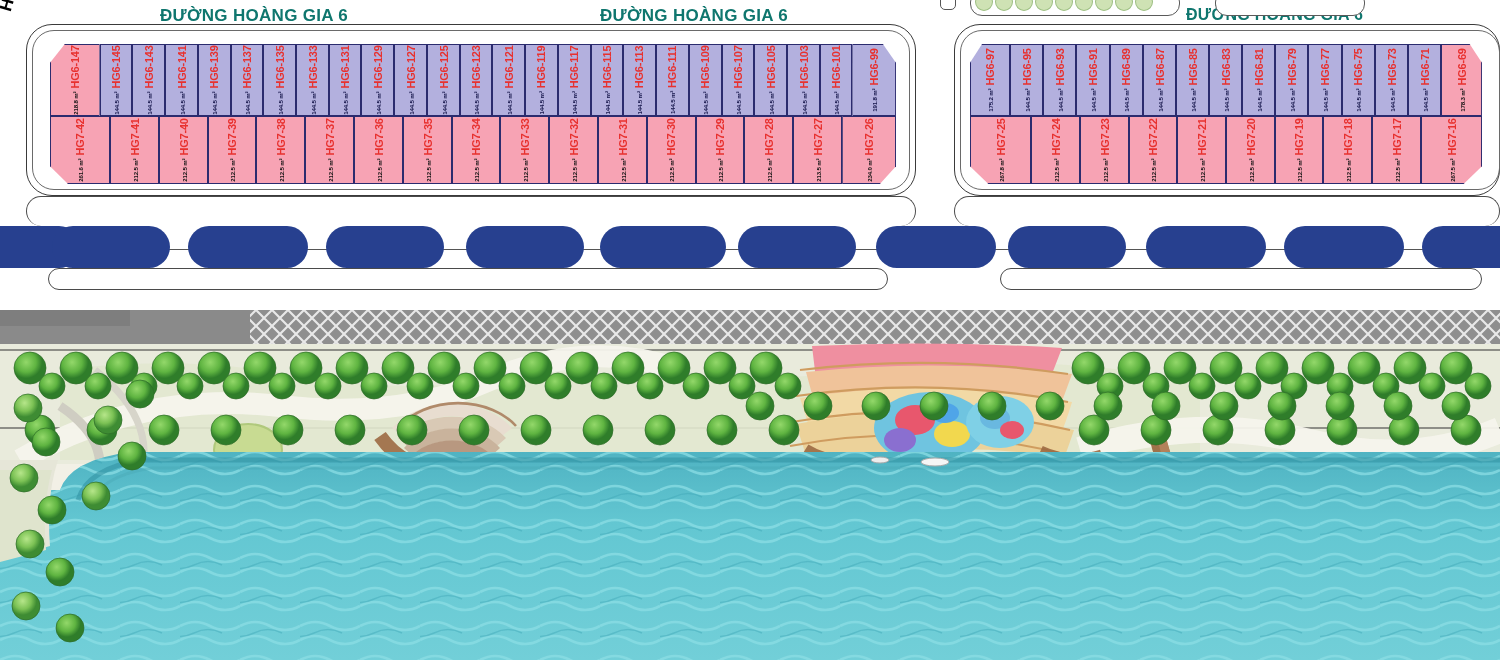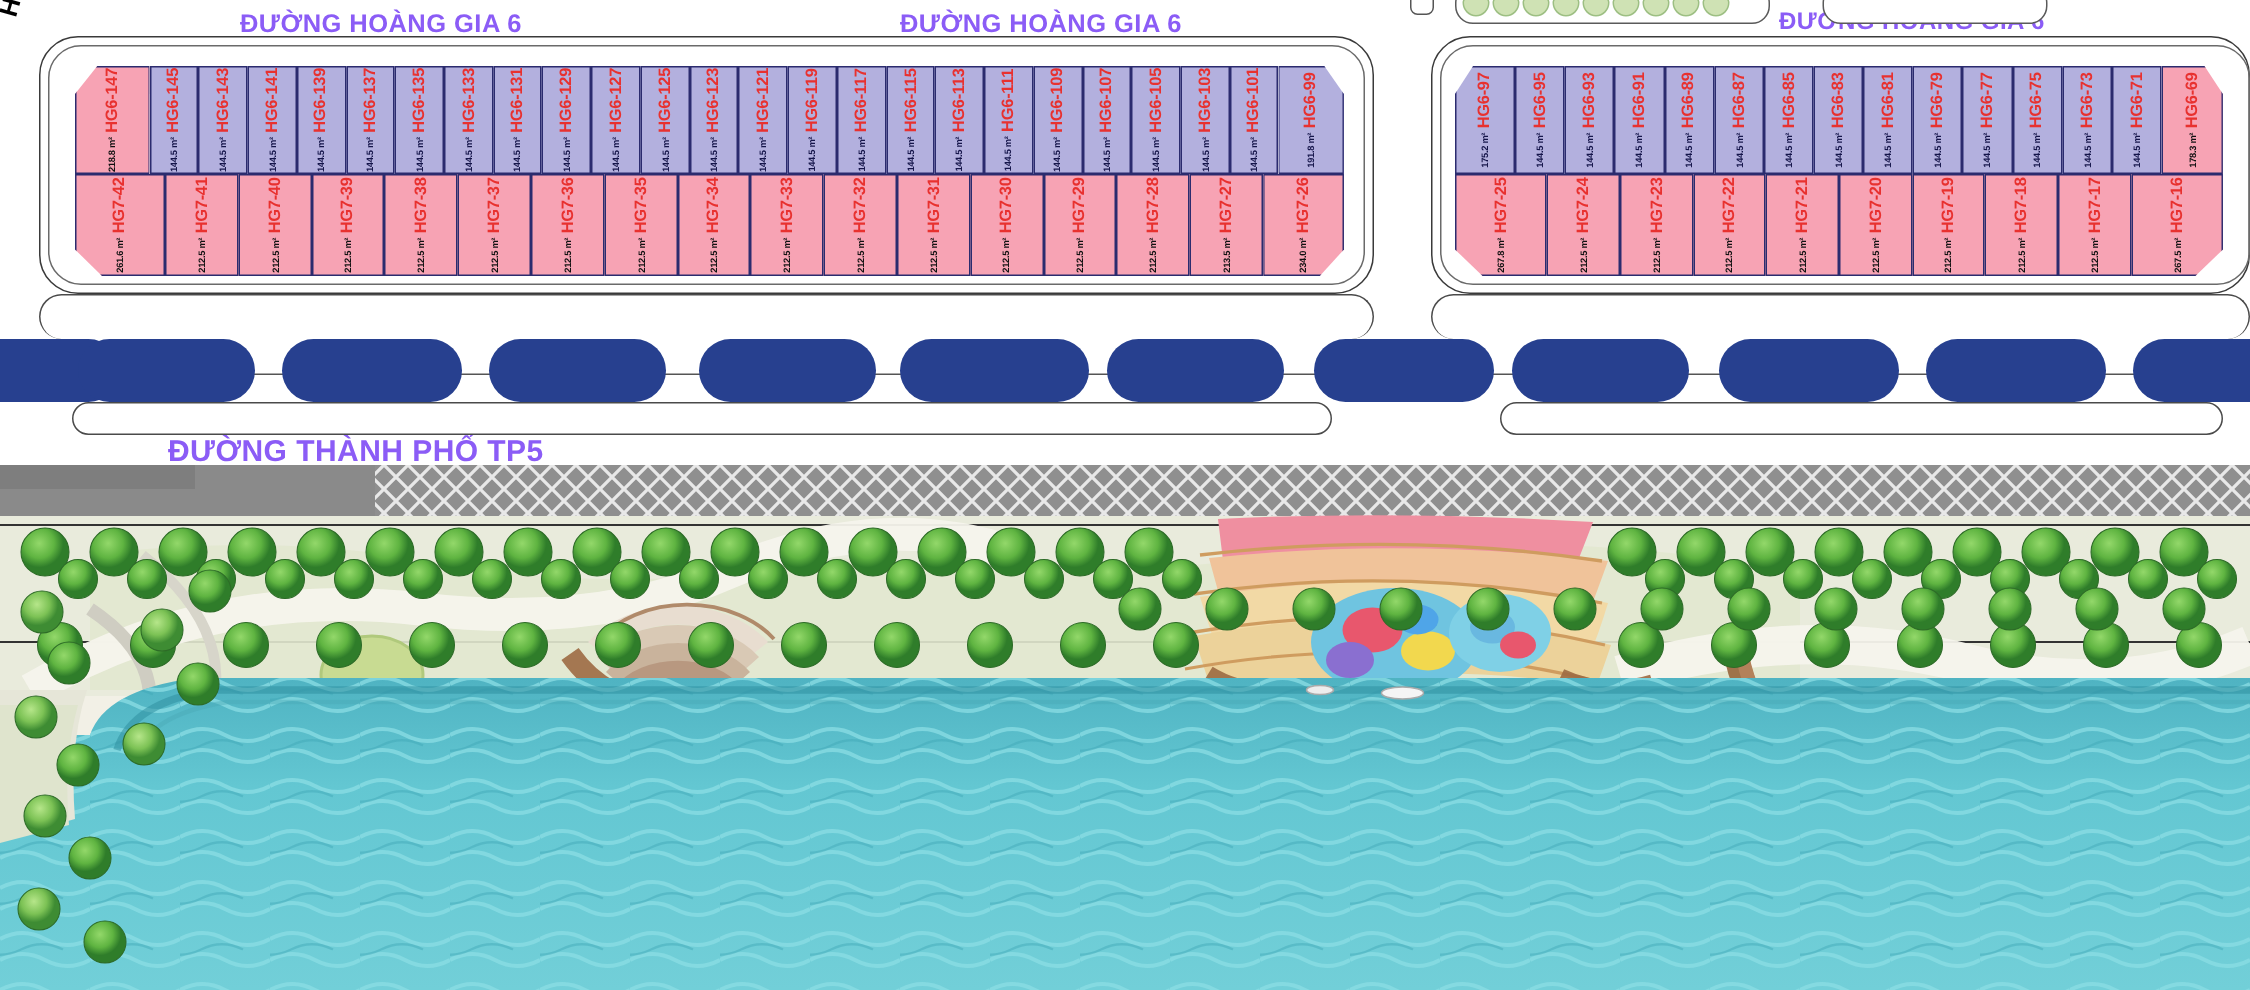--- a/index.html
+++ b/index.html
@@ -9,21 +9,21 @@
     background: #ffffff;
     font-family: "Liberation Sans", sans-serif;
     overflow: hidden;
   }
   #stage { position: relative; width: 1500px; height: 660px; background:#fff; }
 
   
   .street-label {
     position: absolute;
     font-weight: bold;
-    color: #8b5cf6;
+    color: #0f766e;
     white-space: nowrap;
     letter-spacing: .3px;
   }
   .street-hg6-left  { left: 160px; top: 6px;  font-size: 17px; }
   .street-hg6-mid   { left: 600px; top: 6px;  font-size: 17px; }
   .street-hg6-right { left: 1186px; top: 6px; font-size: 16px; }
   .street-hg7-left  { left: 598px; top: 200px; font-size: 17px; }
   .street-hg7-right { left: 1238px; top: 200px; font-size: 16px; }
   .street-tp5       { left: 112px; top: 290px; font-size: 20px; }
 
@@ -132,21 +132,20 @@
 <body>
 
 <div id="stage">
 
   <div class="street-vert">HOÀNG</div>
   <div class="street-label street-hg6-left">ĐƯỜNG HOÀNG GIA 6</div>
   <div class="street-label street-hg6-mid">ĐƯỜNG HOÀNG GIA 6</div>
   <div class="street-label street-hg6-right">ĐƯỜNG HOÀNG GIA 6</div>
   <div class="street-label street-hg7-left">ĐƯỜNG HOÀNG GIA 7</div>
   <div class="street-label street-hg7-right">ĐƯỜNG HOÀNG GIA 7</div>
-  <div class="street-label street-tp5">ĐƯỜNG THÀNH PHỐ TP5</div>
 
   <div class="hedge" style="left:970px; top:-10px; width:210px; height:26px;">
     <div class="hedge-leaf"></div>
     <div class="hedge-leaf"></div>
     <div class="hedge-leaf"></div>
     <div class="hedge-leaf"></div>
     <div class="hedge-leaf"></div>
     <div class="hedge-leaf"></div>
     <div class="hedge-leaf"></div>
     <div class="hedge-leaf"></div>

